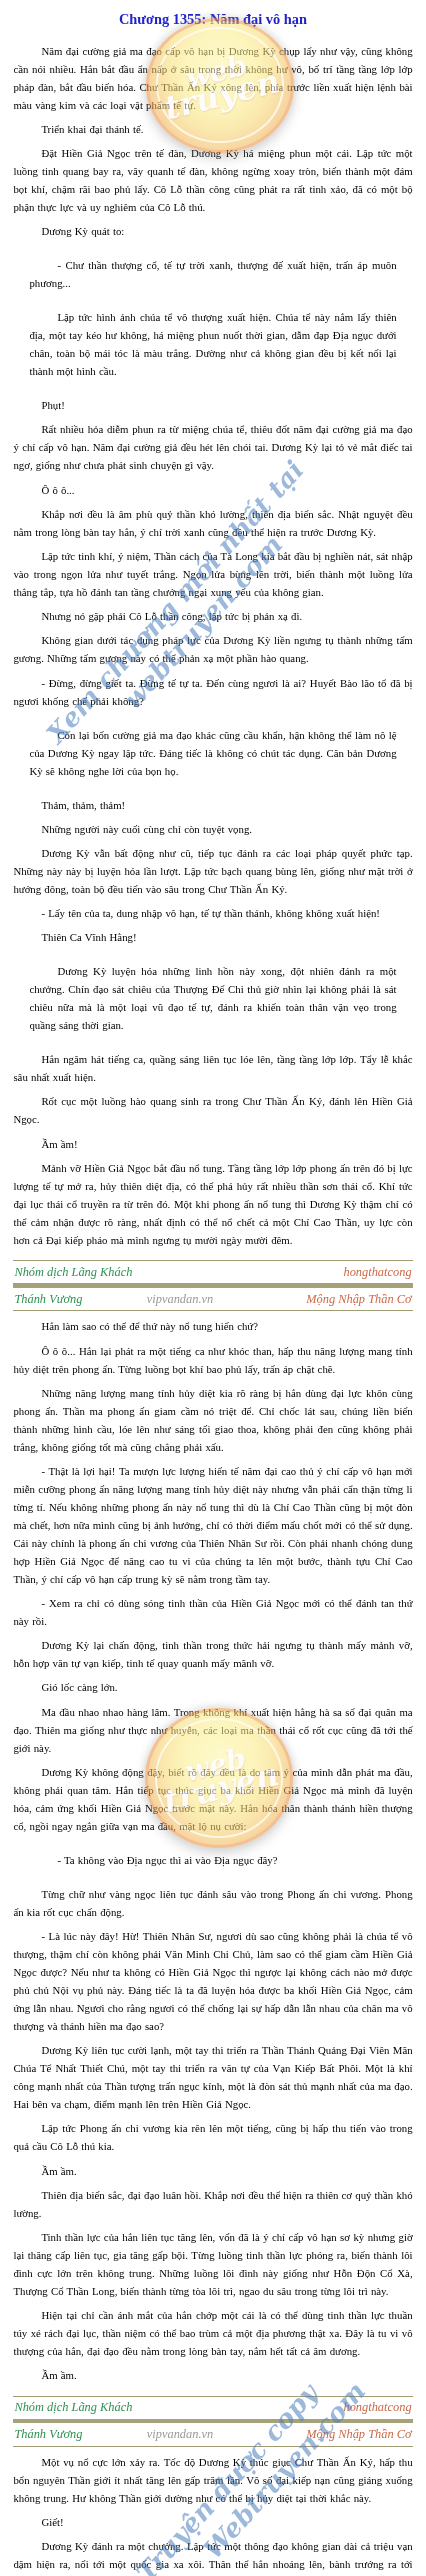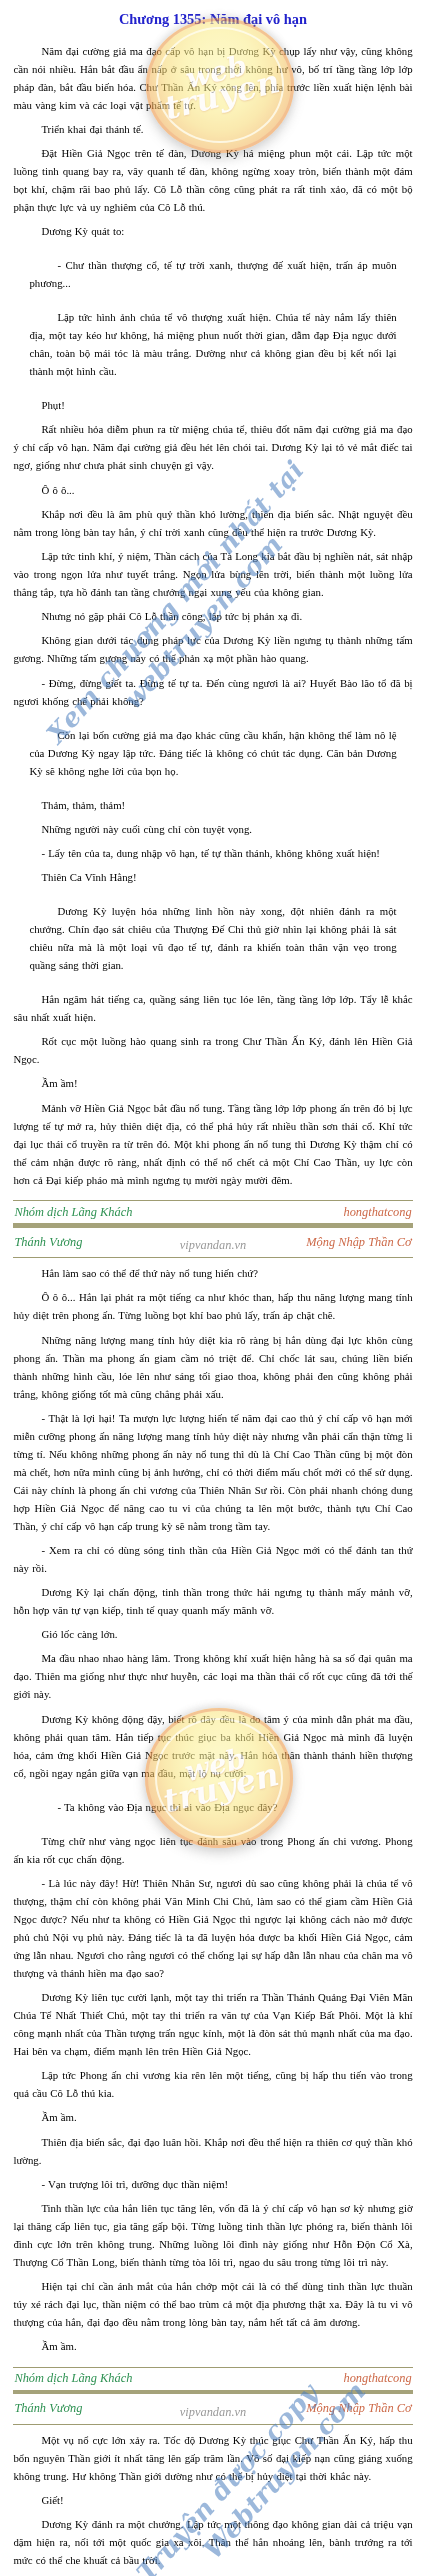--- a/index.html
+++ b/index.html
@@ -9,21 +9,21 @@
   .title{margin:4.1px 0 13.4px 0;text-align:center;font-size:14.4px;font-weight:bold;color:#2222cc;}
   .para{margin:6.2px 0 0 0;font-size:10.8px;line-height:18px;text-align:justify;
         text-indent:28px;color:#000;word-spacing:0.5px;}
   .para.tight{margin:16px;}
   
   .credits{margin:11.3px 0 6.2px 0;font-style:italic;font-size:12.4px;}
   .credits .rule{height:1px;background:#9f9c72;}
   .credits .rule.thick{height:4.6px;background:#a5a27a;}
   .credits .row{display:flex;justify-content:space-between;align-items:center;padding:3.6px 1px;}
   .credits .cell{flex:1;}
-  .credits .mid{text-align:center;margin-top:7px;}
+  .credits .mid{}
   .credits .right{text-align:right;}
   .credits .g{color:#2e9152;}
   .credits .o{color:#cd6a49;}
   .credits .s{color:#9a9a9a;}
   
   .stamp{position:absolute;z-index:2;border-radius:50%;opacity:.55;
      display:flex;align-items:center;justify-content:center;
      background:radial-gradient(ellipse at 50% 38%, #fdf6a2 0%, #fbec85 34%, #f7d86e 52%,
         #f2b254 70%, #ee9a40 80%, #ea8434 87%, #f2aa5e 94%, #f6c07b 100%);
      box-shadow:0 5.2px 11.3px rgba(110,110,110,.55), 0 -2.6px 7.2px rgba(140,140,140,.4);}
@@ -65,20 +65,21 @@
         <p class="para">Rất nhiều hỏa diễm phun ra từ miệng chúa tể, thiêu đốt năm đại cường giả ma đạo ý chí cấp vô hạn. Năm đại cường giả đều hét lên chói tai. Dương Kỳ lại tỏ vẻ mắt điếc tai ngơ, giống như chưa phát sinh chuyện gì vậy.</p>
         <p class="para">Ô ô ô...</p>
         <p class="para">Khắp nơi đều là âm phù quỷ thần khó lường, thiên địa biến sắc. Nhật nguyệt đều nằm trong lòng bàn tay hắn, ý chí trời xanh cũng đều thể hiện ra trước Dương Kỳ.</p>
         <p class="para">Lập tức tinh khí, ý niệm, Thần cách của Tà Long kia bắt đầu bị nghiền nát, sát nhập vào trong ngọn lửa như tuyết trắng. Ngọn lửa bùng lên trời, biến thành một luồng lửa thẳng tắp, tựa hồ đánh tan tầng chướng ngại xung yếu của không gian.</p>
         <p class="para">Nhưng nó gặp phải Cô Lỗ thần công, lập tức bị phản xạ đi.</p>
         <p class="para">Không gian dưới tác dụng pháp lực của Dương Kỳ liền ngưng tụ thành những tấm gương. Những tấm gương này có thể phản xạ một phần hào quang.</p>
         <p class="para">- Đừng, đừng giết ta. Đừng tế tự ta. Đến cùng ngươi là ai? Huyết Bào lão tổ đã bị ngươi khống chế phải không?</p>
         <p class="para tight">Còn lại bốn cường giả ma đạo khác cũng cầu khẩn, hận không thể làm nô lệ của Dương Kỳ ngay lập tức. Đáng tiếc là không có chút tác dụng. Căn bản Dương Kỳ sẽ không nghe lời của bọn họ.</p>
         <p class="para">Thảm, thảm, thảm!</p>
         <p class="para">Những người này cuối cùng chỉ còn tuyệt vọng.</p>
+        <p class="para">Dương Kỳ vẫn bất động như cũ, tiếp tục đánh ra các loại pháp quyết phức tạp. Những này này bị luyện hóa lần lượt. Lập tức bạch quang bùng lên, giống như mặt trời ở hướng đông, toàn bộ đều tiến vào sâu trong Chư Thần Ấn Ký.</p>
         <p class="para">- Lấy tên của ta, dung nhập vô hạn, tế tự thần thánh, không không xuất hiện!</p>
         <p class="para">Thiên Ca Vĩnh Hằng!</p>
         <p class="para tight">Dương Kỳ luyện hóa những linh hồn này xong, đột nhiên đánh ra một chưởng. Chín đạo sát chiêu của Thượng Đế Chi thủ giờ nhìn lại không phải là sát chiêu nữa mà là một loại vũ đạo tế tự, đánh ra khiến toàn thân vặn vẹo trong quầng sáng thời gian.</p>
         <p class="para">Hắn ngâm hát tiếng ca, quầng sáng liên tục lóe lên, tầng tầng lớp lớp. Tẩy lễ khắc sâu nhất xuất hiện.</p>
         <p class="para">Rốt cục một luồng hào quang sinh ra trong Chư Thần Ấn Ký, đánh lên Hiền Giả Ngọc.</p>
         <p class="para">Ầm ầm!</p>
         <p class="para">Mảnh vỡ Hiền Giả Ngọc bắt đầu nổ tung. Tầng tầng lớp lớp phong ấn trên đó bị lực lượng tế tự mở ra, hủy thiên diệt địa, có thể phá hủy rất nhiều thần sơn thái cổ. Khí tức đại lục thái cổ truyền ra từ trên đó. Một khi phong ấn nổ tung thì Dương Kỳ thậm chí có thể cảm nhận được rõ ràng, nhất định có thể nổ chết cả một Chí Cao Thần, uy lực còn hơn cả Đại kiếp pháo mà mình ngưng tụ mười ngày mười đêm.</p>
         <div class="credits">
           <div class="rule"></div>
           <div class="row">
@@ -102,21 +103,20 @@
         <p class="para">Gió lốc càng lớn.</p>
         <p class="para">Ma đầu nhao nhao hàng lâm. Trong không khí xuất hiện hằng hà sa số đại quân ma đạo. Thiên ma giống như thực như huyễn, các loại ma thần thái cổ rốt cục cũng đã tới thế giới này.</p>
         <p class="para">Dương Kỳ không động đậy, biết rõ đây đều là do tâm ý của mình dẫn phát ma đầu, không phải quan tâm. Hắn tiếp tục thúc giục ba khối Hiền Giả Ngọc mà mình đã luyện hóa, cảm ứng khối Hiền Giả Ngọc trước mặt này. Hắn hóa thân thành thánh hiền thượng cổ, ngồi ngay ngắn giữa vạn ma đầu, mặt lộ nụ cười:</p>
         <p class="para tight">- Ta không vào Địa ngục thì ai vào Địa ngục đây?</p>
         <p class="para">Từng chữ như vàng ngọc liên tục đánh sâu vào trong Phong ấn chi vương. Phong ấn kia rốt cục chấn động.</p>
         <p class="para">- Là lúc này đây! Hừ! Thiên Nhân Sư, ngươi dù sao cũng không phải là chúa tể vô thượng, thậm chí còn không phải Văn Minh Chi Chủ, làm sao có thể giam cầm Hiền Giả Ngọc được? Nếu như ta không có Hiền Giả Ngọc thì ngược lại không cách nào mở được phủ chủ Nội vụ phủ này. Đáng tiếc là ta đã luyện hóa được ba khối Hiền Giả Ngọc, cảm ứng lẫn nhau. Ngươi cho rằng ngươi có thể chống lại sự hấp dẫn lẫn nhau của chân ma vô thượng và thánh hiền ma đạo sao?</p>
         <p class="para">Dương Kỳ liên tục cười lạnh, một tay thi triển ra Thần Thánh Quảng Đại Viên Mãn Chúa Tể Nhất Thiết Chú, một tay thi triển ra văn tự của Vạn Kiếp Bất Phôi. Một là khí công mạnh nhất của Thần tượng trấn ngục kính, một là đòn sát thủ mạnh nhất của ma đạo. Hai bên va chạm, điểm mạnh lên trên Hiền Giả Ngọc.</p>
         <p class="para">Lập tức Phong ấn chi vương kia rên lên một tiếng, cũng bị hấp thu tiến vào trong quả cầu Cô Lỗ thú kia.</p>
         <p class="para">Ầm ầm.</p>
         <p class="para">Thiên địa biến sắc, đại đạo luân hồi. Khắp nơi đều thể hiện ra thiên cơ quỷ thần khó lường.</p>
-        <p class="para">- Vạn trượng lôi trì, dưỡng dục thần niệm!</p>
         <p class="para">Tinh thần lực của hắn liên tục tăng lên, vốn đã là ý chí cấp vô hạn sơ kỳ nhưng giờ lại thăng cấp liên tục, gia tăng gấp bội. Từng luồng tinh thần lực phóng ra, biến thành lôi đình cực lớn trên không trung. Những luồng lôi đình này giống như Hỗn Độn Cổ Xà, Thượng Cổ Thần Long, biến thành từng tòa lôi trì, ngao du sâu trong từng lôi trì này.</p>
         <p class="para">Hiện tại chỉ cần ánh mắt của hắn chớp một cái là có thể dùng tinh thần lực thuần túy xé rách đại lục, thần niệm có thể bao trùm cả một địa phương thật xa. Đây là tu vi vô thượng của hắn, đại đạo đều nằm trong lòng bàn tay, nắm hết tất cả âm dương.</p>
         <p class="para">Ầm ầm.</p>
         <div class="credits">
           <div class="rule"></div>
           <div class="row">
             <span class="cell g">Nhóm dịch Lãng Khách</span>
             <span class="cell o right">hongthatcong</span>
           </div>
           <div class="rule thick"></div>

